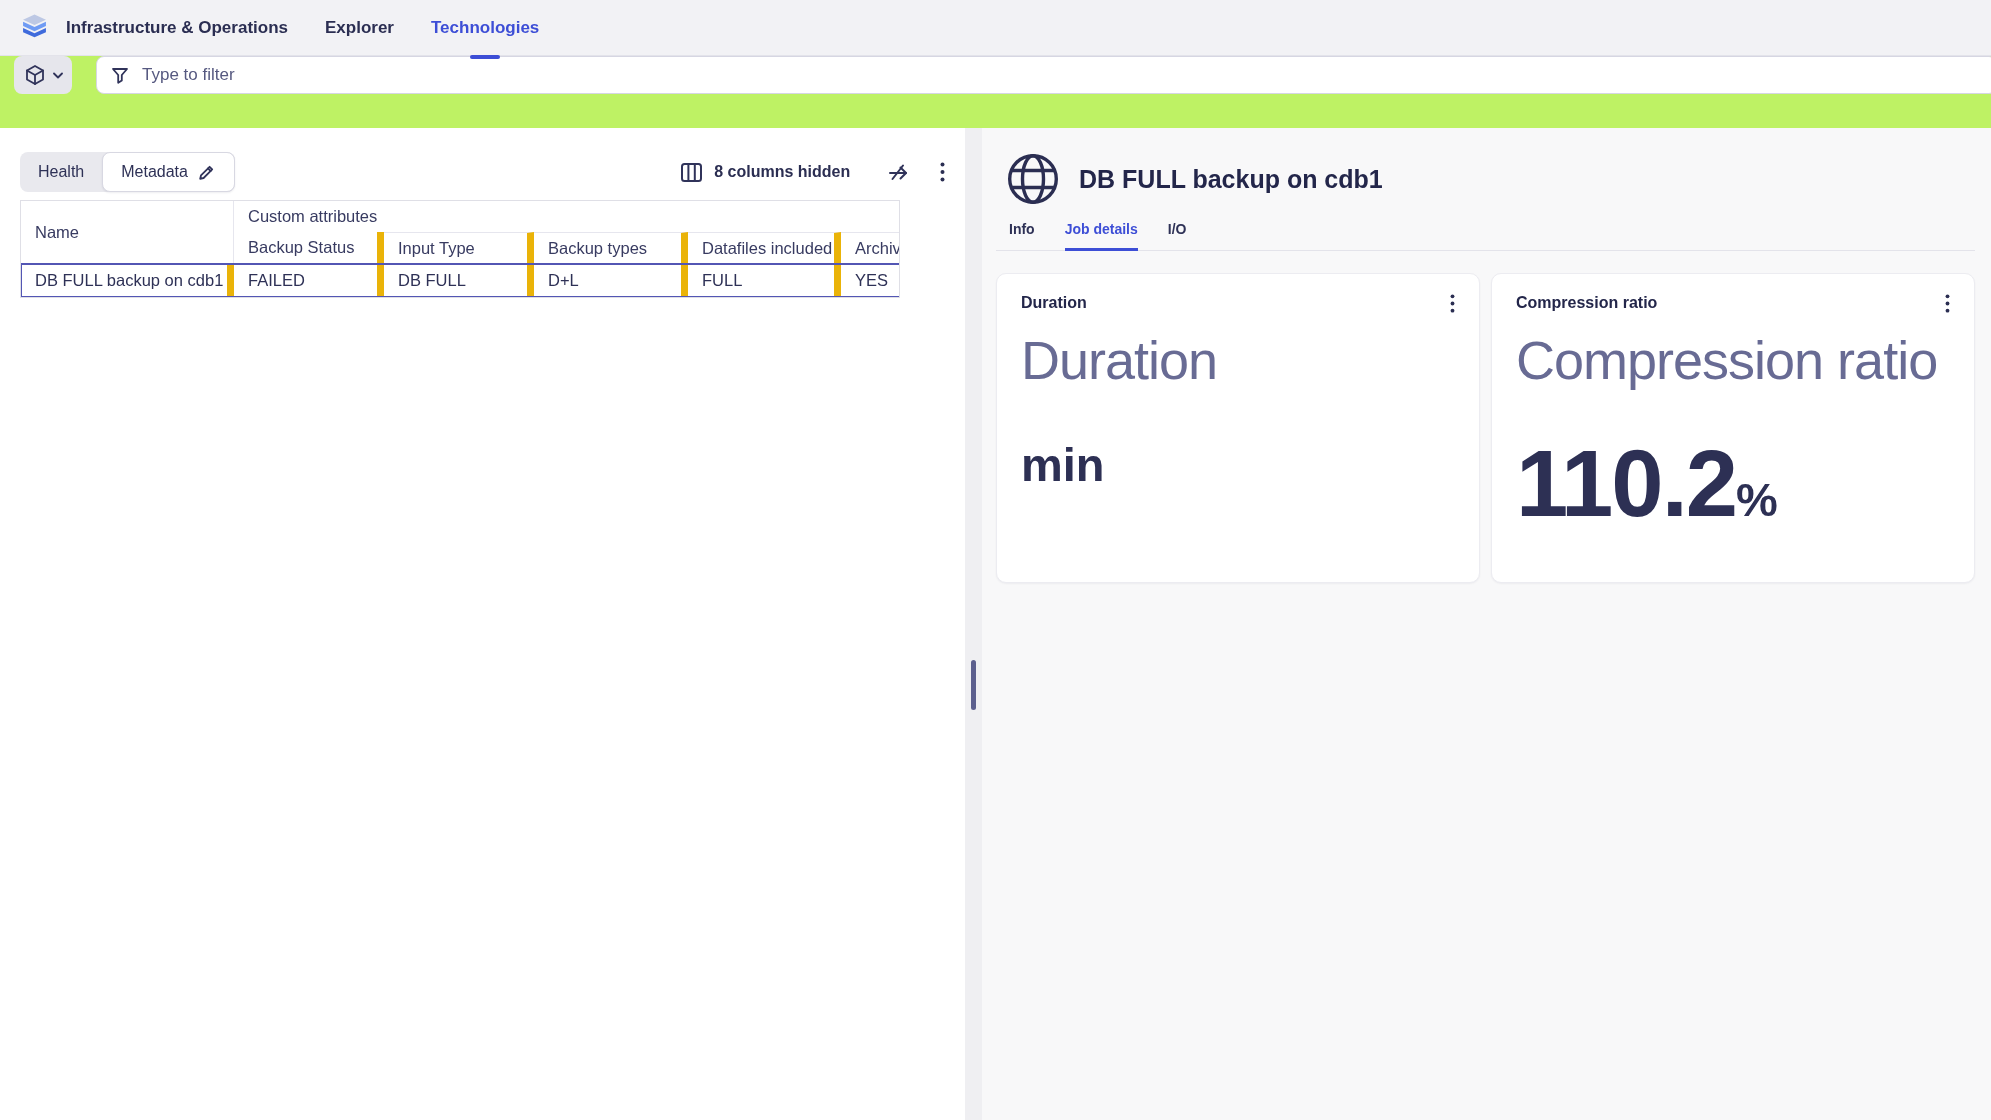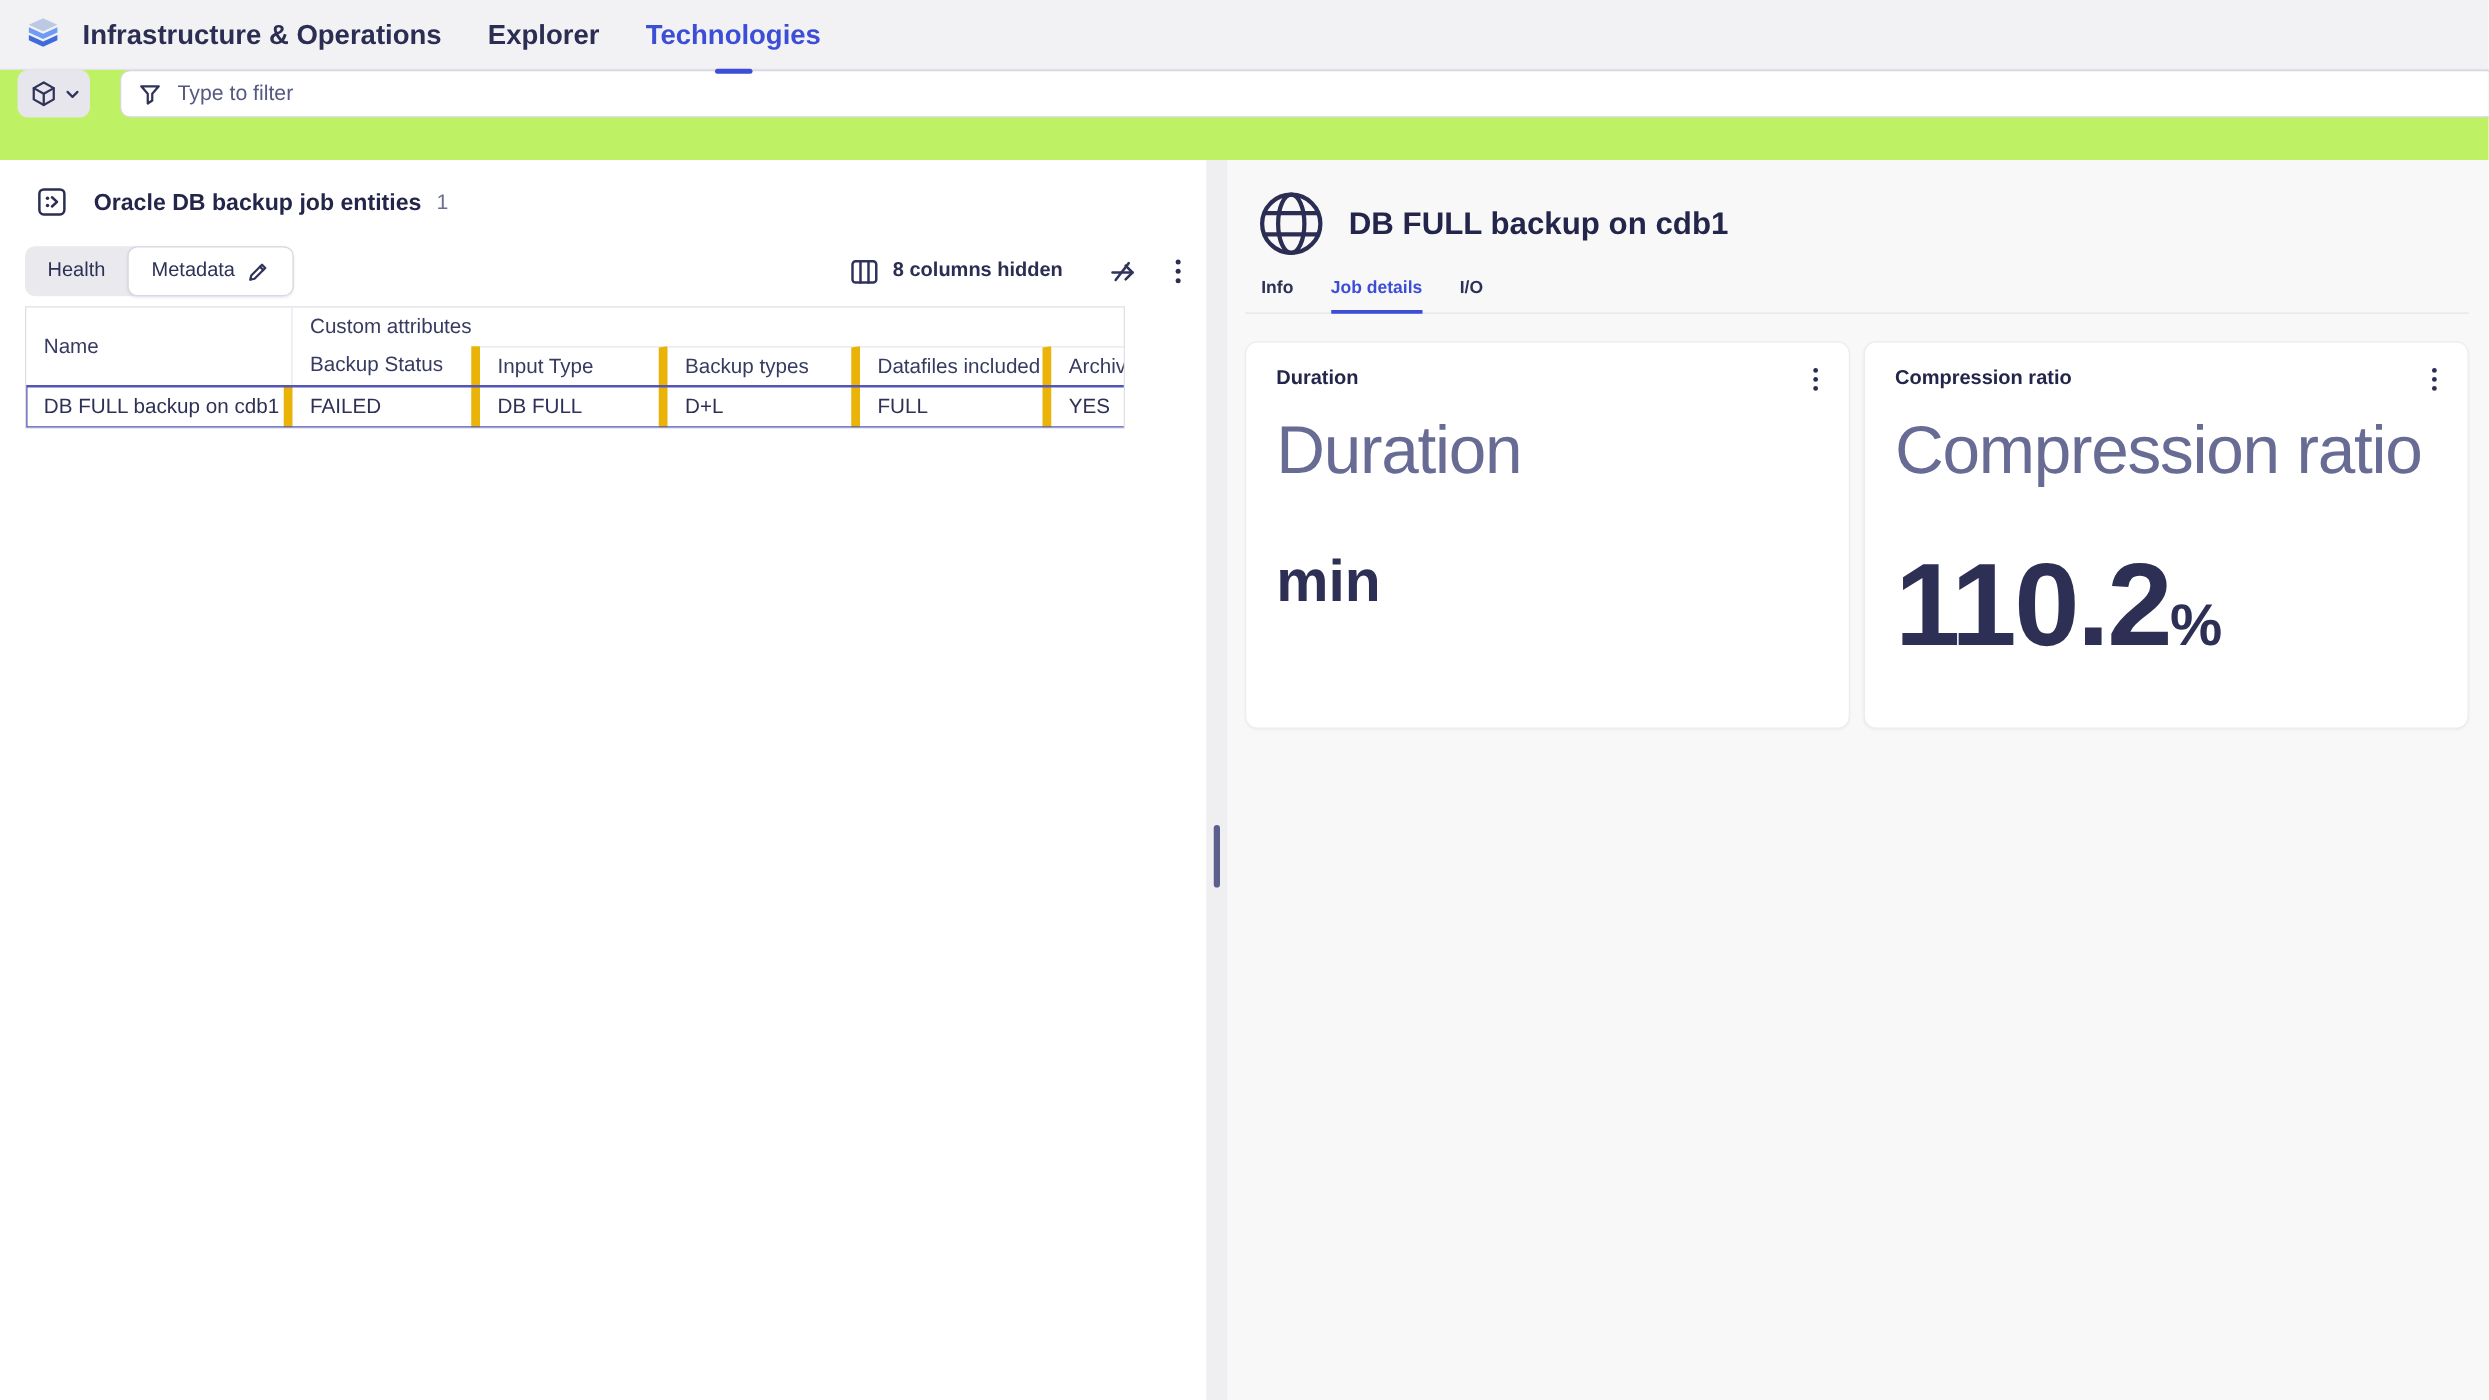--- a/index.html
+++ b/index.html
@@ -12,21 +12,21 @@
   svg{display:block;}
   .ic{stroke:#30335a;fill:none;stroke-width:1.8;stroke-linecap:round;stroke-linejoin:round;}
 
   
   .topnav{
     height:56px;background:#f2f2f5;border-bottom:1px solid #e3e3ea;
     display:flex;align-items:center;padding-left:22px;box-sizing:border-box;
   }
   .app-icon{margin-right:19px;}
   .nav-item{
-    position:relative;font-size:22px;font-weight:700;color:#2b2e52;
+    position:relative;font-size:17px;font-weight:700;color:#2b2e52;
     margin-right:37px;cursor:pointer;line-height:56px;height:56px;
   }
   .nav-item.active{color:#3d4ed6;}
   .nav-item.active::after{
     content:"";position:absolute;left:50%;transform:translateX(-50%);
     bottom:-3px;width:30px;height:4px;border-radius:2px;background:#3d4ed6;
   }
 
   
   .filterbar{
@@ -173,32 +173,20 @@
       </svg>
     </span>
     <input class="filter-input" type="text" placeholder="Type to filter" style="">
   </div>
 </div>
 
 <div class="content">
 
   <section class="left-panel">
 
-    <div class="panel-header">
-      <span>
-        <svg width="23" height="23" viewBox="0 0 23 23">
-          <rect x="1.5" y="1.5" width="20" height="20" rx="3.5" fill="none" stroke="#2b2e52" stroke-width="2"></rect>
-          <circle cx="8" cy="8.6" r="1.4" fill="#2b2e52"></circle>
-          <circle cx="8" cy="14.4" r="1.4" fill="#2b2e52"></circle>
-          <path d="M11.6 7.8 L15.6 11.5 L11.6 15.2" fill="none" stroke="#2b2e52" stroke-width="2" stroke-linecap="round" stroke-linejoin="round"></path>
-        </svg>
-      </span>
-      <span class="panel-title">Oracle DB backup job entities</span>
-      <span class="panel-count">1</span>
-    </div>
 
     <div class="controls-row">
       <div class="segmented">
         <button class="segment">Health</button>
         <button class="segment selected">
           <span>Metadata</span>
           <span>
             <svg width="19" height="19" viewBox="0 0 19 19" class="ic">
               <path d="M12.6 3.8 L15.2 6.4 L6.6 15 L3.2 15.8 L4 12.4 Z"></path>
               <path d="M11 5.4 L13.6 8"></path>

